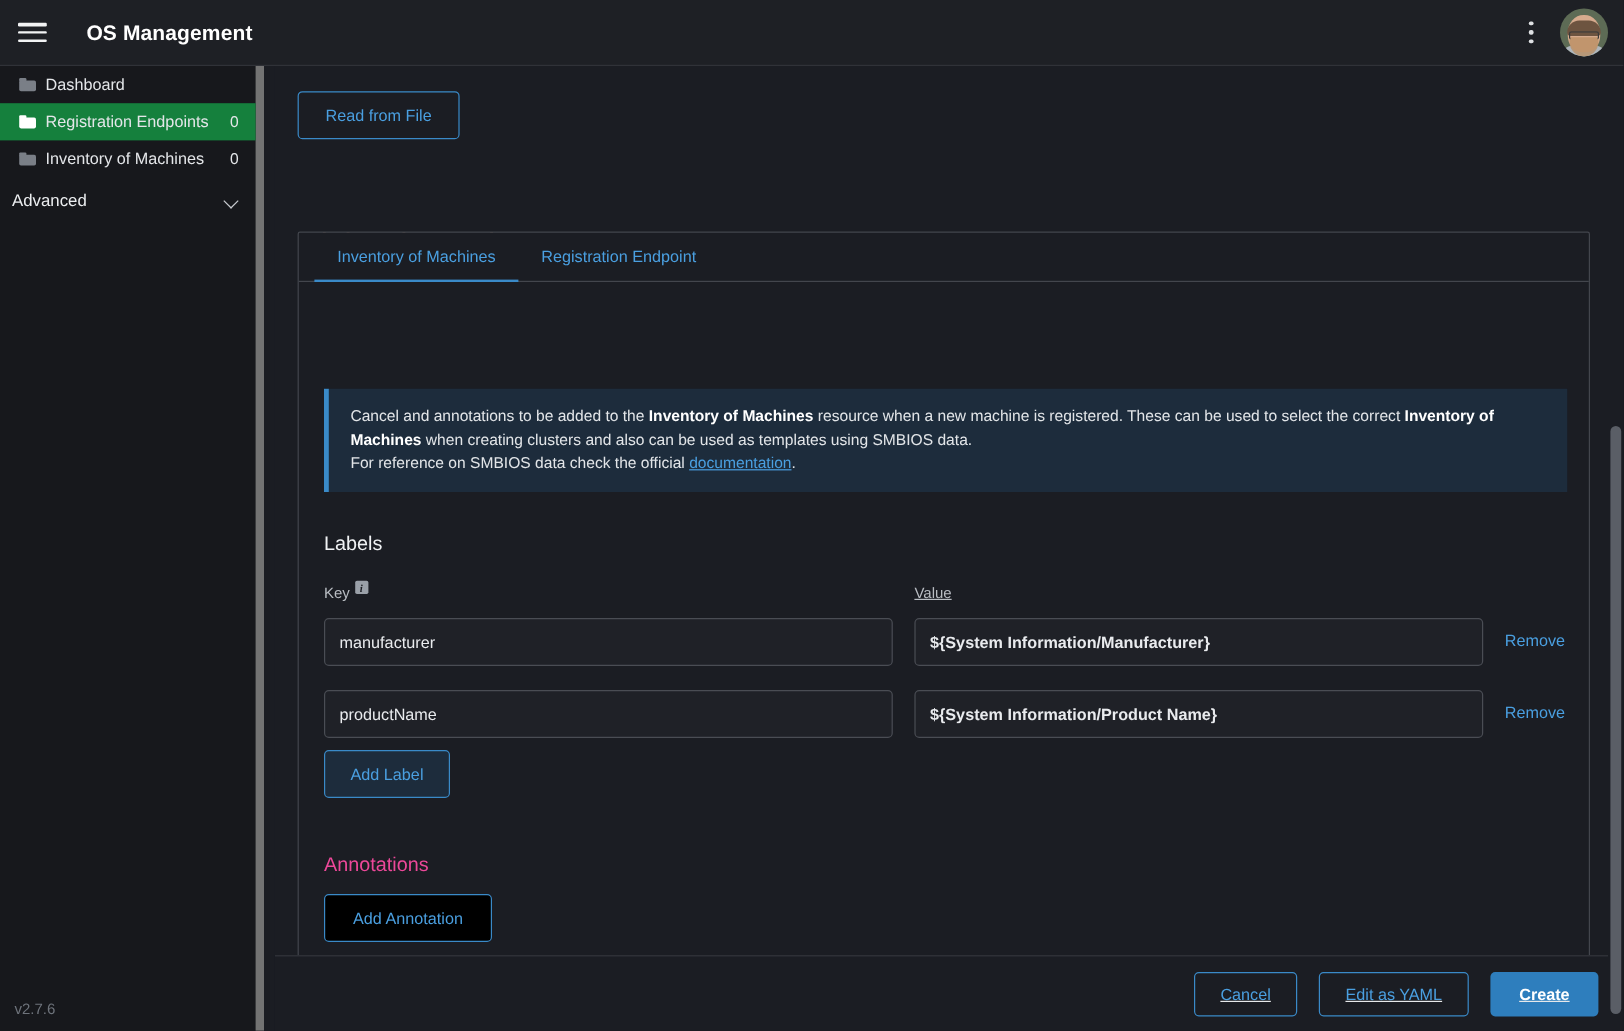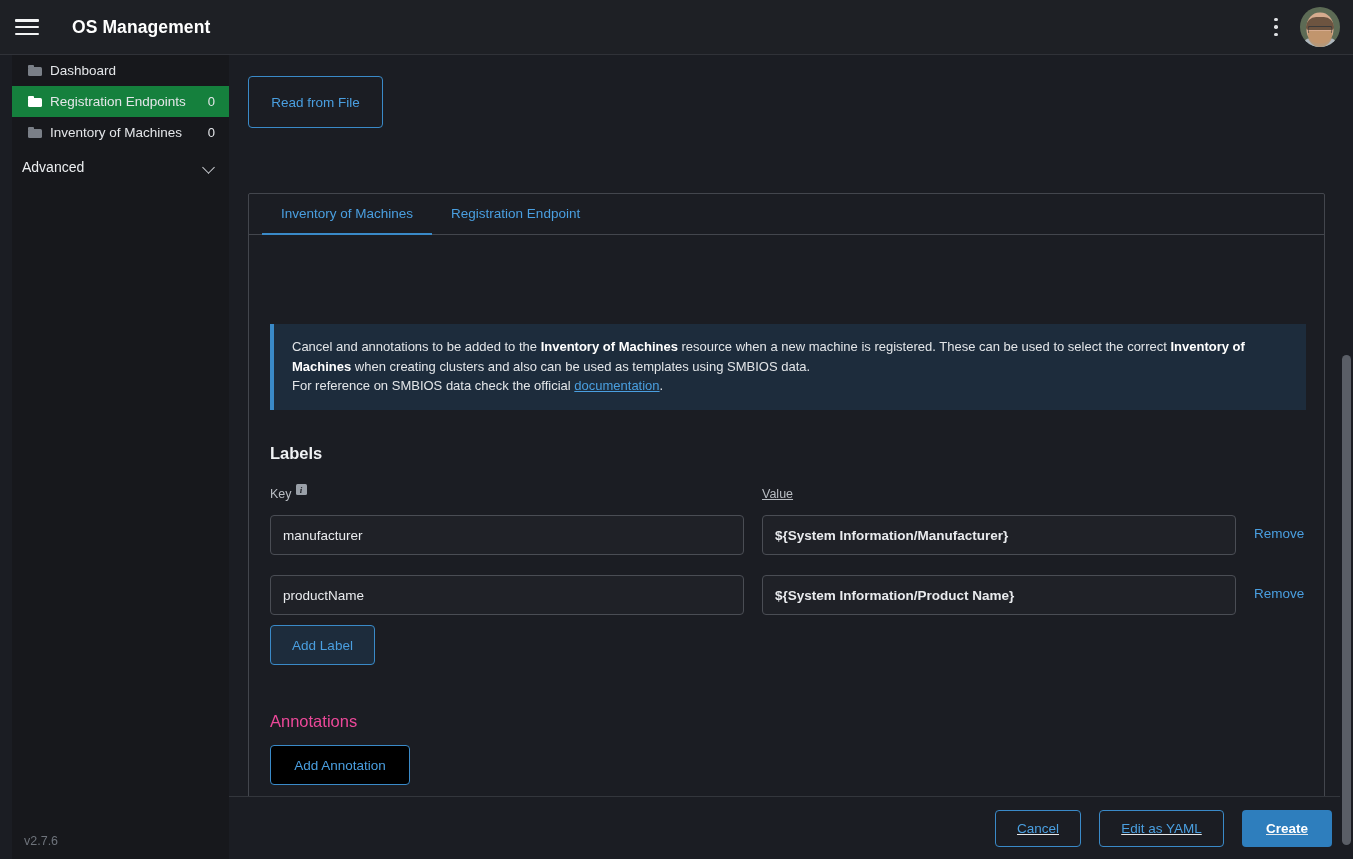--- a/index.html
+++ b/index.html
@@ -45,22 +45,22 @@
   #avatar .glasses { position: absolute; left: 50%; top: 47%; transform: translateX(-50%);
     width: 25px; height: 7px; border-top: 1.6px solid #3a3a3a;
     border-left: 1.6px solid #3a3a3a; border-right: 1.6px solid #3a3a3a; border-radius: 2px; }
   #avatar .beard { position: absolute; left: 50%; top: 60%; transform: translateX(-50%);
     width: 24px; height: 16px; border-radius: 0 0 12px 12px; background: #b98d62; opacity: .75; }
   #avatar .shirt { position: absolute; left: 50%; bottom: -3px; transform: translateX(-50%);
     width: 38px; height: 12px; border-radius: 10px 10px 0 0; background: #aeb6bd; }
 
   
   #sidebar {
-    position: absolute; left: 12px; top: 55px; width: 220px; height: 804px;
-    background: #17181c; border-right: 3px solid #737373;
+    position: absolute; left: 0; top: 55px; width: 220px; height: 804px;
+    background: #17181c; border-right: 7px solid #737373;
   }
   .nav-item {
     display: flex; align-items: center; height: 31px; padding: 0 14px 0 16px;
     font-size: 13.5px; color: #e4e6e9; cursor: pointer; position: relative;
   }
   .nav-item.active { background: #15803d; }
   .nav-icon { width: 14px; height: 11px; flex: none; margin-right: 8px; position: relative; }
   .nav-icon::before {
     content:""; position:absolute; left:0; top:2px; width:14px; height:9px;
     background:#7a7f87; border-radius:1.5px;
@@ -93,21 +93,21 @@
     background: #1b1d23; overflow: hidden;
   }
   #scrollarea { position: absolute; left: 0; top: 0; width: 1124px; height: 741px; }
 
   .btn-outline {
     display: inline-flex; align-items: center; justify-content: center;
     border: 1px solid #3a8ac8; border-radius: 4px; color: #4a9fe0;
     background: transparent; font-size: 13.5px; cursor: pointer;
     font-family: "Liberation Sans", sans-serif;
   }
-  #read-from-file { position: absolute; left: 19px; top: 21px; width: 135px; height: 52px; }
+  #read-from-file { position: absolute; left: 19px; top: 21px; width: 135px; height: 40px; }
 
   #section-title {
     position: absolute; left: 19px; top: 108px; font-size: 17px; color: #fdba74; font-weight: bold; margin-top: 28px;
   }
 
   #card {
     position: absolute; left: 19px; top: 138px; width: 1077px; height: 640px;
     border: 1px solid #43464d; border-radius: 2px; background: #1b1d23;
   }
   #tabs {
@@ -122,21 +122,21 @@
   .tab.active { border-bottom-color: #3a8ac8; }
 
   #banner {
     position: absolute; left: 21px; top: 130px; width: 1036px;
     background: #1d2c3c; border-left: 4px solid #3a8ac8;
     padding: 13px 18px 14px 18px; font-size: 13px; line-height: 19.5px; color: #e2e5e8;
   }
   #banner b { font-weight: bold; color: #ffffff; }
   #banner a { color: #4a9fe0; text-decoration: underline; }
 
-  #labels-heading { position: absolute; left: 21px; top: 250px; font-size: 16.5px; color: #f0f2f4; font-weight: bold; }
+  #labels-heading { position: absolute; left: 21px; top: 250px; font-size: 16.5px; color: #f0f2f4; }
 
   .col-label { position: absolute; font-size: 12.5px; color: #b9bdc3; top: 293px; }
   #key-col-label { left: 21px; display: flex; align-items: flex-start; gap: 4px; }
   #value-col-label { left: 513px; text-decoration: underline; }
   .info-icon {
     display: inline-flex; align-items: center; justify-content: center;
     width: 11px; height: 11px; background: #9aa0a8; color: #1b1d23;
     font-size: 9px; font-weight: bold; font-style: italic; border-radius: 1.5px;
     font-family: "Liberation Serif", serif; margin-top: -3px; cursor: pointer;
   }

